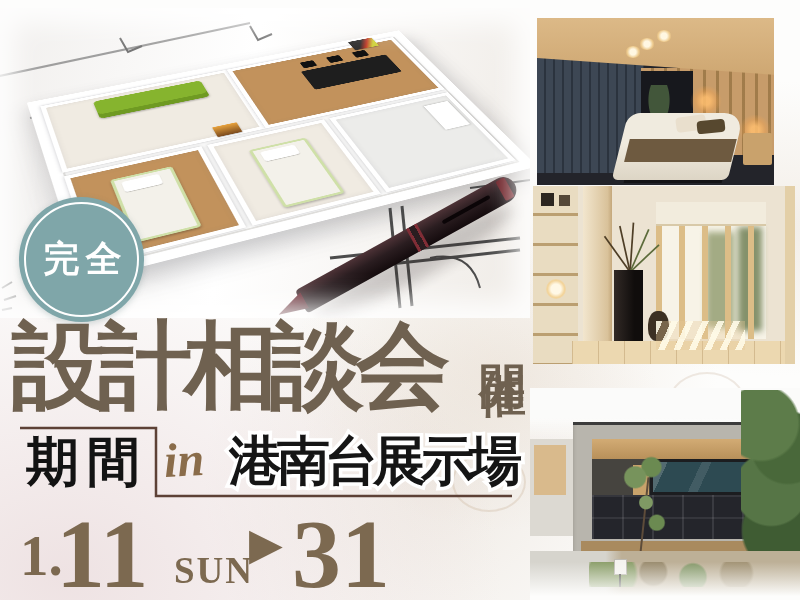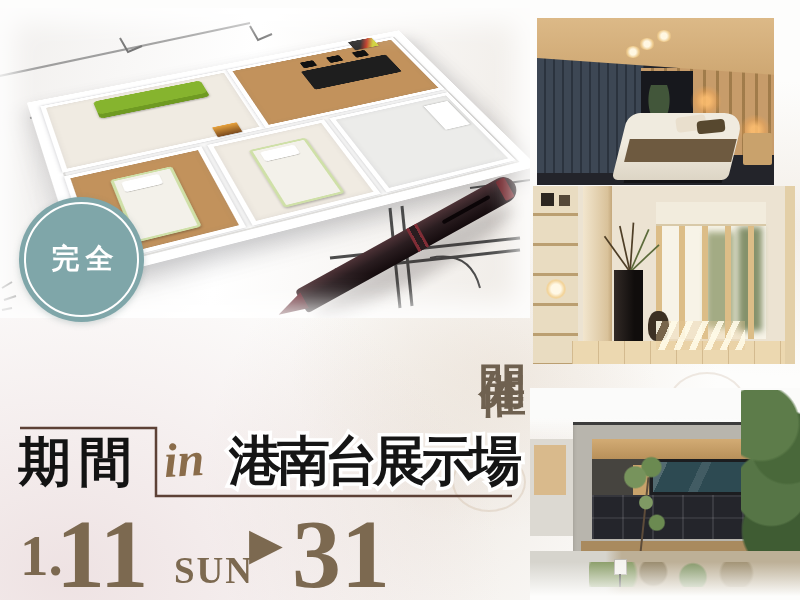--- a/index.html
+++ b/index.html
@@ -63,31 +63,31 @@
   .pen-clip{position:absolute;right:28px;top:10px;width:54px;height:4px;background:#0b0507;border-radius:2px;}
   .pen-capband{position:absolute;right:6px;top:2px;width:10px;height:22px;background:#6e2228;border-radius:2px;}
 
   
   .badge{position:absolute;left:19px;top:197px;width:125px;height:125px;border-radius:50%;
     background:#7fa6a9;box-shadow:0 2px 6px rgba(80,110,110,.25);}
   .badge-ring{position:absolute;inset:5px;border:2px solid #fff;border-radius:50%;}
   .badge-text{position:absolute;inset:0;display:flex;flex-direction:column;align-items:center;
     justify-content:center;color:#fff;font-weight:600;line-height:1.16;}
   .badge-text span{display:block;}
-  .badge-l1{font-size:28px;letter-spacing:6px;margin-left:8px;}
+  .badge-l1{font-size:36px;letter-spacing:6px;margin-left:8px;}
   .badge-l2{font-size:27px;letter-spacing:1px;}
 
   
   .title{position:absolute;left:12px;top:316px;margin:0;font-size:94px;line-height:1.08;
     font-weight:600;color:#6f6150;letter-spacing:-8px;white-space:nowrap;}
   .kaisai{position:absolute;left:479px;top:327px;writing-mode:vertical-rl;font-size:47px;
     line-height:1;letter-spacing:8px;font-weight:600;color:#6f6150;}
 
   .bracket{position:absolute;left:0;top:0;pointer-events:none;}
-  .kikan{position:absolute;left:18px;top:436px;font-size:53px;line-height:1;font-weight:600;
+  .kikan{position:absolute;left:26px;top:436px;font-size:53px;line-height:1;font-weight:600;
     color:#131313;letter-spacing:8px;}
   .in-script{position:absolute;left:164px;top:436px;font-size:48px;line-height:1;font-style:italic;
     color:#8a6c4a;transform:rotate(-3deg);font-weight:600;}
   .venue-wrap{position:absolute;left:229px;top:432px;height:62px;}
   .venue-wrap span{position:absolute;left:0;top:0;font-size:53px;line-height:1.1;font-weight:600;
     letter-spacing:-5px;white-space:nowrap;}
   .venue-stroke{color:#fff;-webkit-text-stroke:7px #fff;
     text-shadow:0 0 3px #fff,2px 2px 0 #fff,-2px -2px 0 #fff,2px -2px 0 #fff,-2px 2px 0 #fff;}
   .venue-text{color:#151515;}
 
@@ -275,20 +275,21 @@
     </div>
   </div>
 
   <div class="badge">
     <div class="badge-ring"></div>
     <div class="badge-text">
       <span class="badge-l1">完全</span>
     </div>
   </div>
 
+  <h1 class="title">設計相談会</h1>
   <div class="kaisai">開催</div>
 
   <svg class="bracket" width="800" height="600" viewBox="0 0 800 600">
     <path d="M20,428 H156 V496 H512" stroke="#5d4136" stroke-width="2.5" fill="none"></path>
   </svg>
 
   <div class="kikan">期間</div>
   <div class="in-script">in</div>
   <div class="venue-wrap">
     <span class="venue-stroke">港南台展示場</span>

